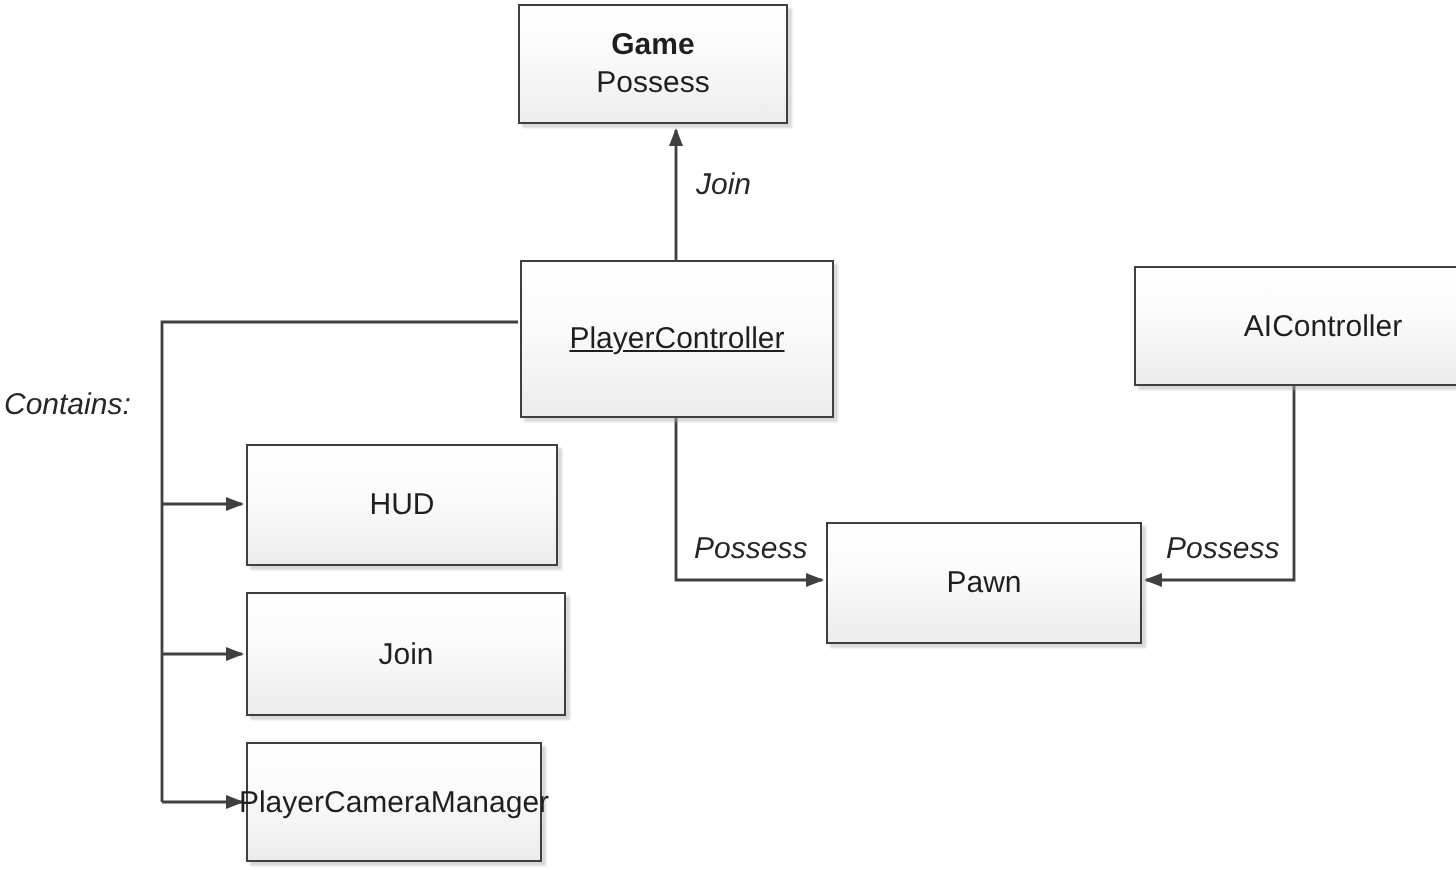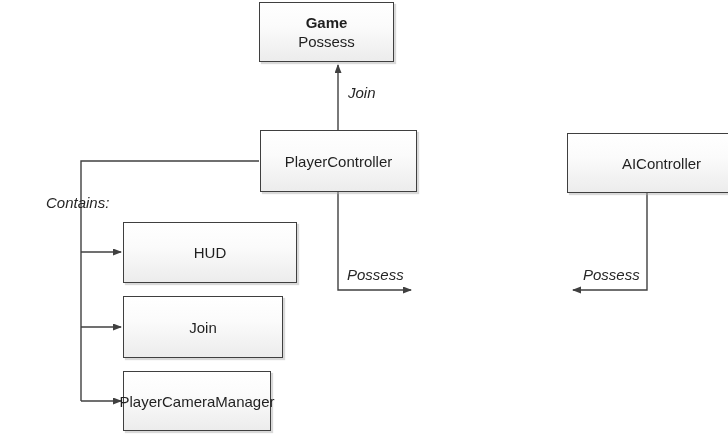--- a/index.html
+++ b/index.html
@@ -67,39 +67,42 @@
     <path d="M81,252 L121,252" fill="none" stroke="#404040" stroke-width="1.4" marker-end="url(#arrow)"></path>
     <path d="M81,327 L121,327" fill="none" stroke="#404040" stroke-width="1.4" marker-end="url(#arrow)"></path>
     <path d="M81,401 L121,401" fill="none" stroke="#404040" stroke-width="1.4" marker-end="url(#arrow)"></path>
   </svg>
 
   <div class="node" style="left:259px; top:2px; width:135px; height:60px;">
     <span class="title">Game</span>
     <span>Possess</span>
   </div>
 
-  <div class="node" style="left:260px; top:130px; width:157px; height:62px;">
+  <div class="node" style="left:260px; top:130px; width:157px; height:79px;text-decoration:underline;">
     <span>PlayerController</span>
   </div>
 
   <div class="node" style="left:567px; top:133px; width:189px; height:60px;">
     <span>AIController</span>
   </div>
 
+  <div class="node" style="left:413px; top:261px; width:158px; height:61px;">
+    <span>Pawn</span>
+  </div>
 
-  <div class="node" style="left:123px; top:222px; width:174px; height:61px;align-items:center;">
+  <div class="node" style="left:123px; top:222px; width:156px; height:61px;align-items:center;">
     <span>HUD</span>
   </div>
 
   <div class="node" style="left:123px; top:296px; width:160px; height:62px;">
     <span>Join</span>
   </div>
 
   <div class="node" style="left:123px; top:371px; width:148px; height:60px;">
     <span>PlayerCameraManager</span>
   </div>
 
   <div class="edge-label" style="left:348px; top:84px;">Join</div>
   <div class="edge-label" style="left:347px; top:266px;">Possess</div>
   <div class="edge-label" style="left:583px; top:266px;">Possess</div>
-  <div class="edge-label" style="left:2px; top:194px;margin-left:44px;">Contains:</div>
+  <div class="edge-label" style="left:2px; top:194px;">Contains:</div>
 
 </div>
 
 </body></html>

